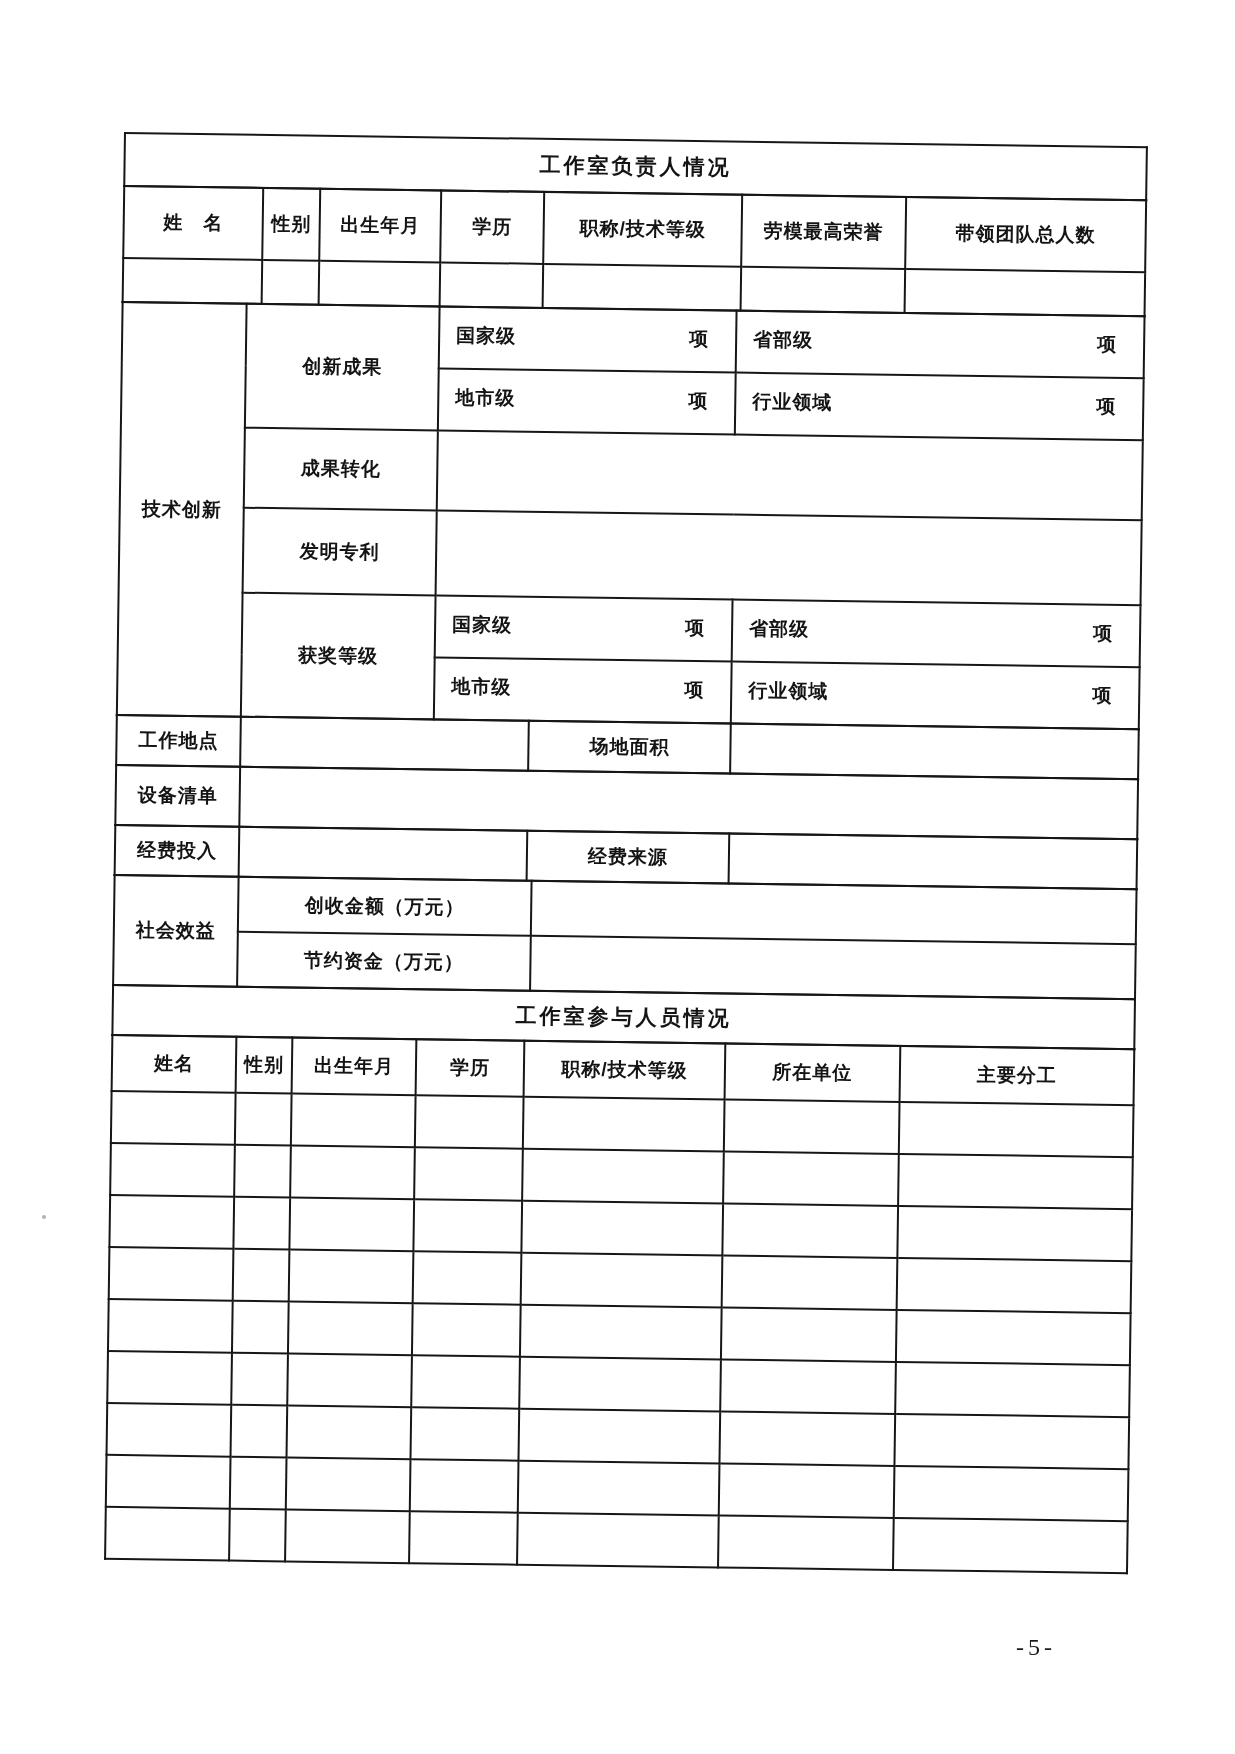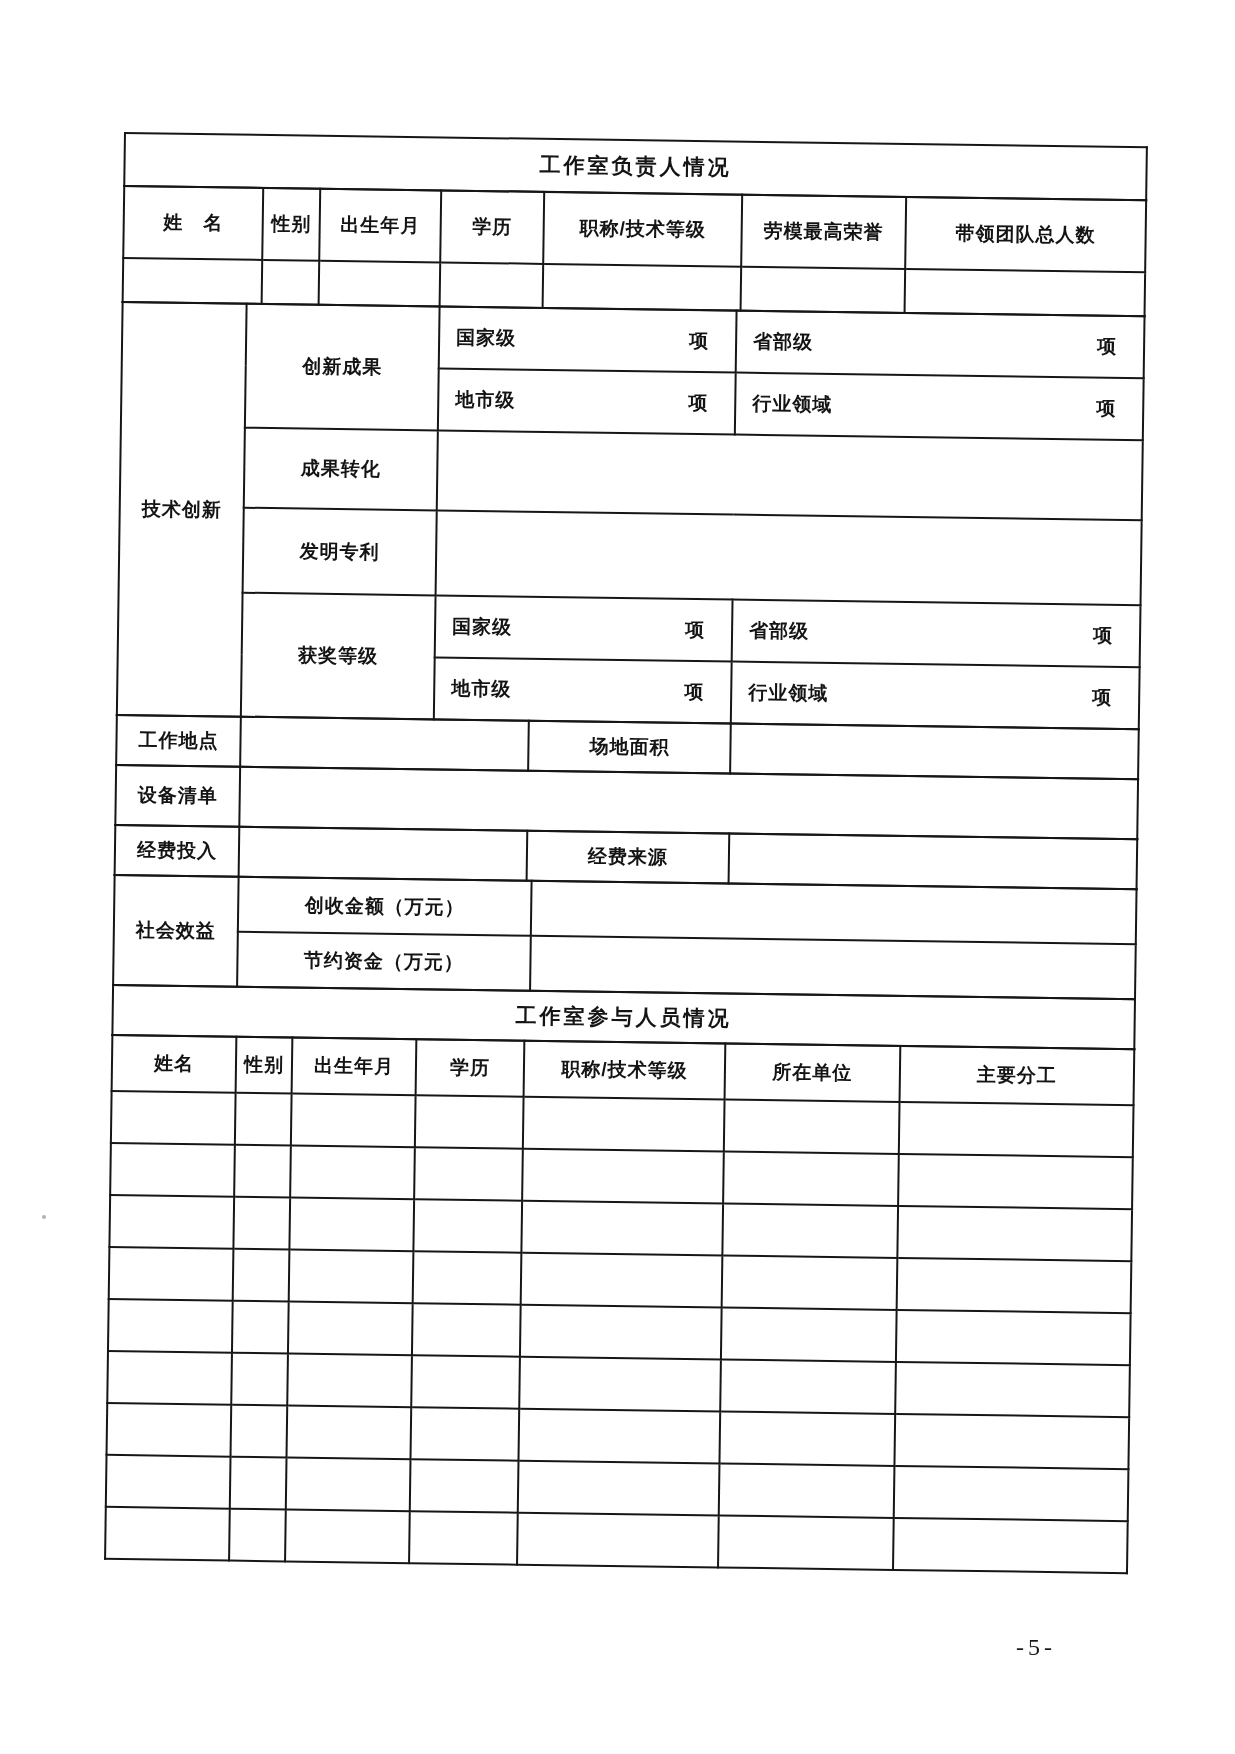--- a/index.html
+++ b/index.html
@@ -19,21 +19,21 @@
   td{
     border:2px solid #161616;padding:0;text-align:center;vertical-align:middle;
     font-size:19px;font-weight:700;letter-spacing:1px;line-height:1.25;
     box-sizing:border-box;overflow:hidden;
   }
   .section-title{font-size:21px;letter-spacing:3px;}
   .pair{
     display:flex;justify-content:space-between;align-items:center;
     padding:0 26px 0 16px;width:100%;box-sizing:border-box;
   }
-  .pair span{white-space:nowrap;}
+  .pair span{white-space:nowrap;font-family:Liberation Mono, monospace;}
   
   .h53{height:53px}.h72{height:72px}.h44{height:44px}
   .h62{height:62px}.h80{height:80px}.h85{height:85px}
   .h50{height:50px}.h60{height:60px}.h55{height:55px}
   .h56{height:56px}.h52{height:52px}
   .page-num{
     position:absolute;left:1016px;top:1634px;
     font-size:24px;letter-spacing:4px;color:#1a1a1a;
     font-family:"Liberation Serif","DejaVu Serif",serif;
   }

